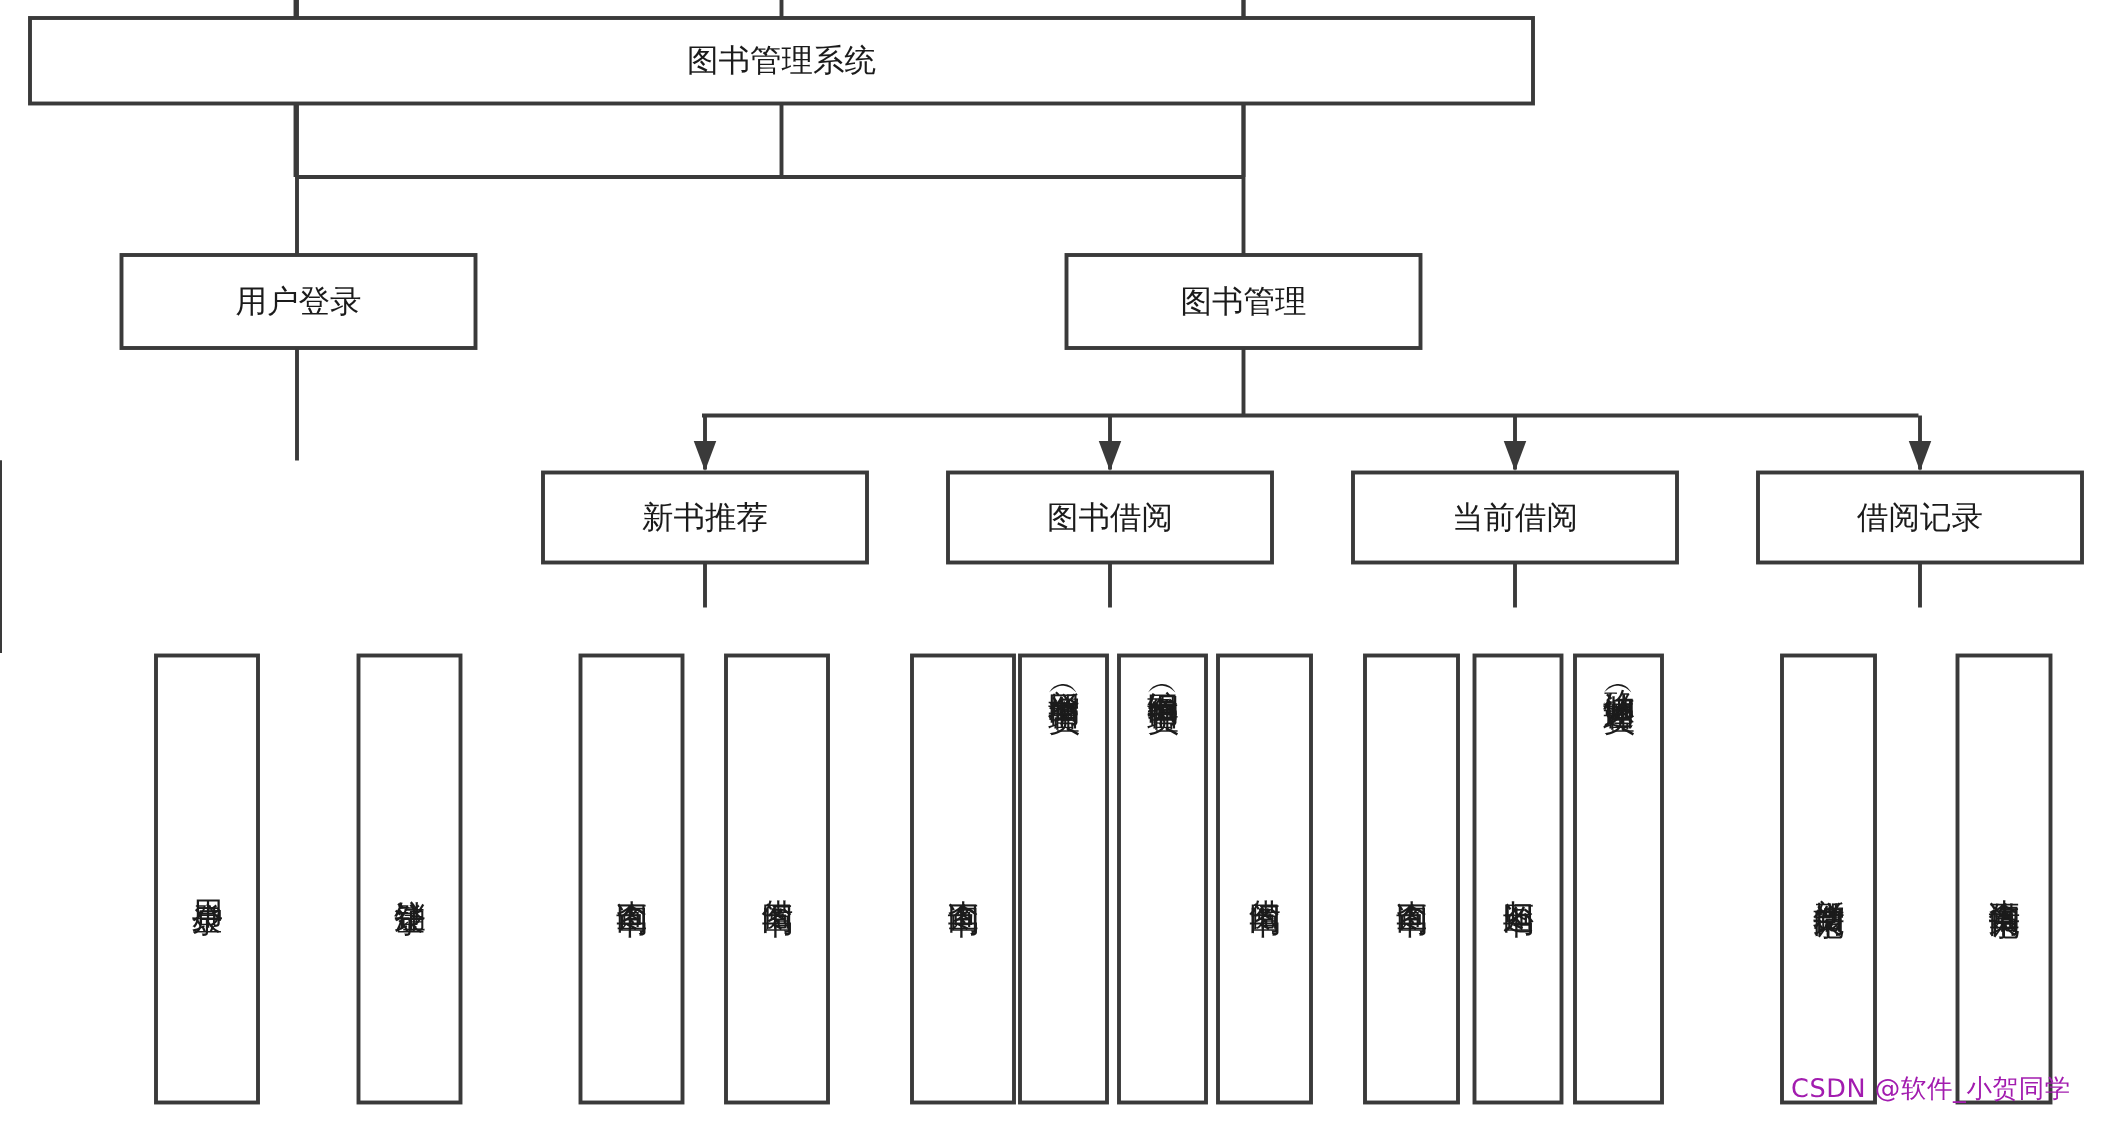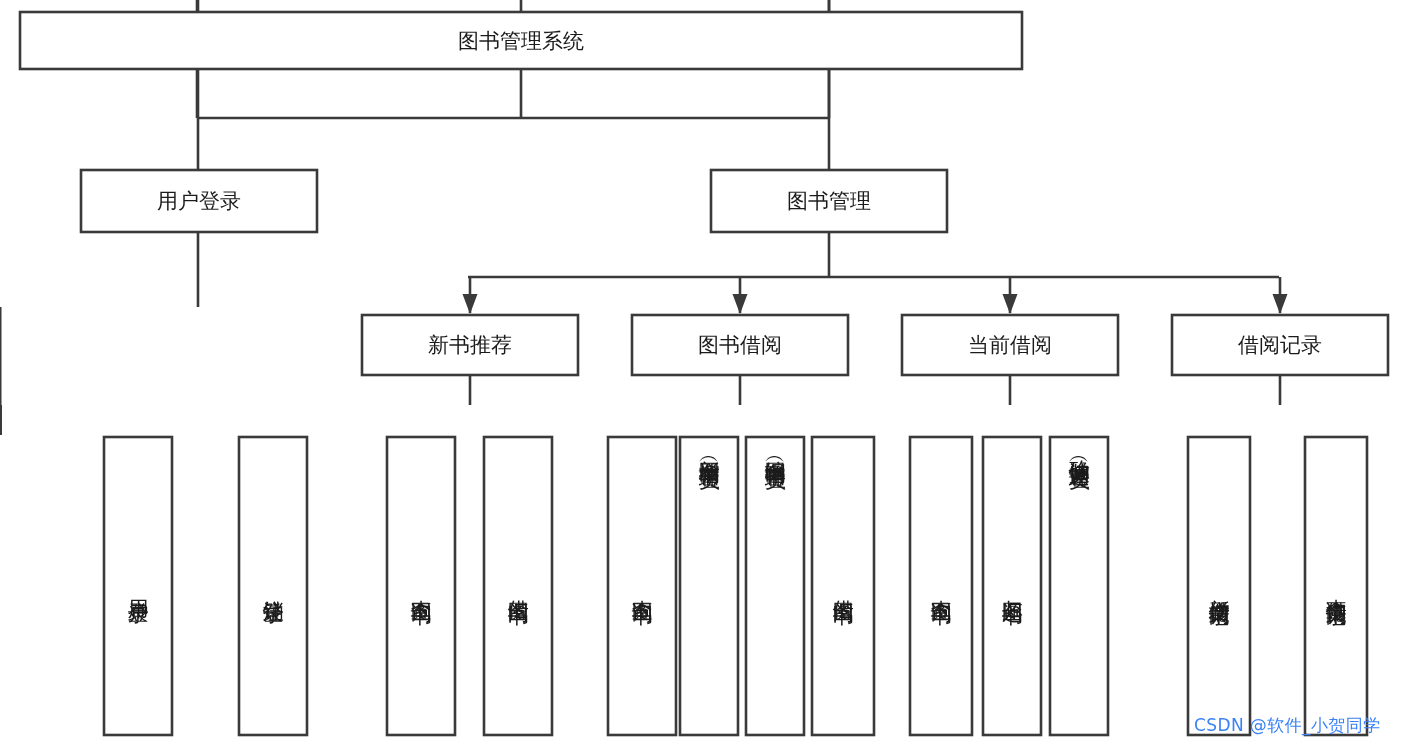--- a/index.html
+++ b/index.html
@@ -66,21 +66,21 @@
     font-size: 21px;
     line-height: 1.08;
     letter-spacing: 1.5px;
     color: #1b1b1b;
     white-space: nowrap;
   }
   .watermark {
     position: absolute;
     font-family: "DejaVu Sans", "Liberation Sans", sans-serif;
     font-size: 17px;
-    color: #3b82f6;
+    color: #a21caf;
     white-space: nowrap;
     letter-spacing: 0.4px;
   }
 </style>
 </head>
 <body>
 
 <div id="diagram-root">
 
   <svg id="flow-svg" viewBox="0 0 1405 747">

